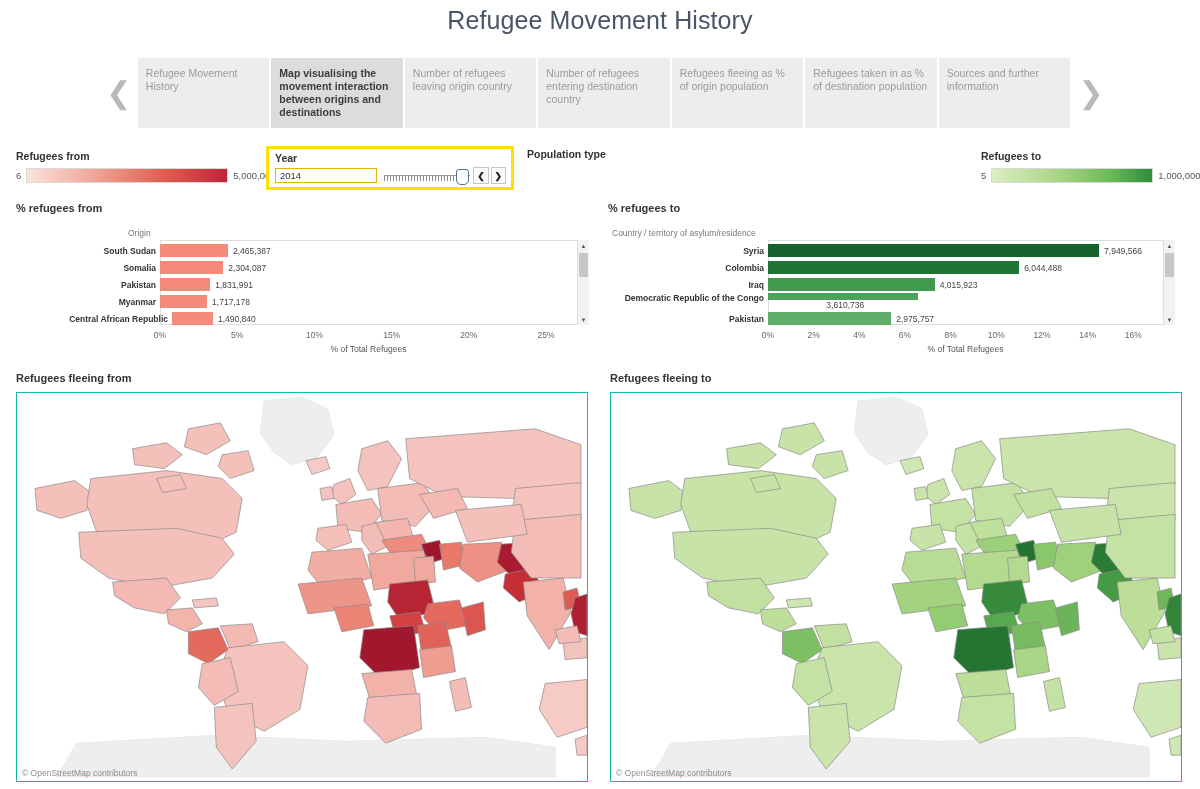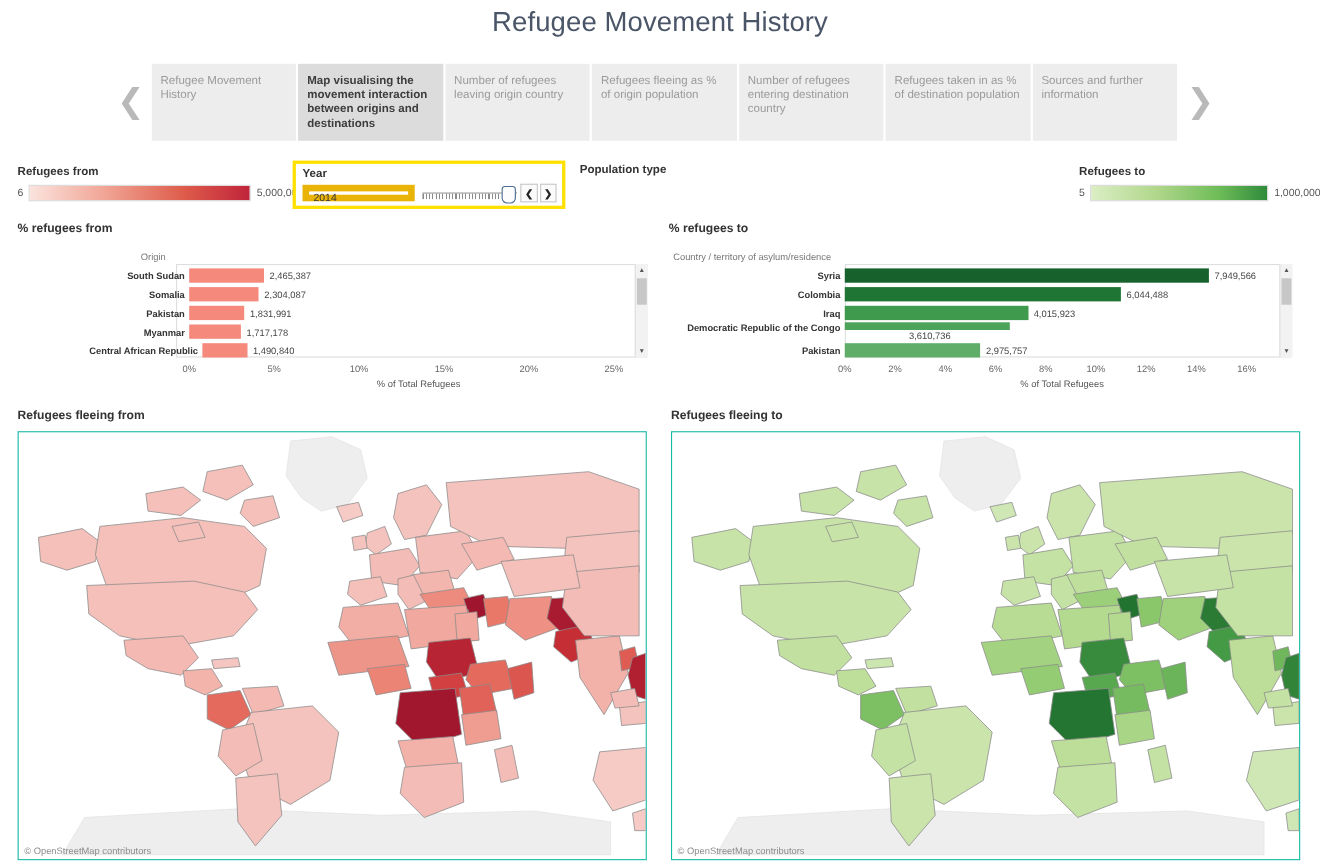--- a/index.html
+++ b/index.html
@@ -104,21 +104,21 @@
     top: 146px; left: 266px;
     width: 248px; height: 44px;
     border: 3px solid #ffe000;
     box-sizing: border-box;
     background: #fff;
     padding: 3px 5px 0 6px;
   }
   .year-row { display: flex; align-items: center; margin-top: 3px; }
   .year-box {
     width: 107px; height: 15px;
-    border: 6px solid #eab308;
+    border: 1px solid #eab308;
     background: #fff;
     font-size: 9.5px;
     color: #333;
     padding: 1px 0 0 4px;
     box-sizing: border-box;
   }
   .slider-wrap {
     position: relative;
     width: 92px; height: 15px;
     margin-left: 7px;
@@ -268,22 +268,22 @@
 
 <div id="page">
 
   <div class="dash-title">Refugee Movement History</div>
 
   <div class="tabstrip">
     <div class="tab-arrow">❮</div>
     <div class="tab">Refugee Movement History</div>
     <div class="tab active">Map visualising the movement interaction between origins and destinations</div>
     <div class="tab">Number of refugees leaving origin country</div>
+    <div class="tab">Number of refugees entering destination country</div>
     <div class="tab">Refugees fleeing as % of origin population</div>
-    <div class="tab">Number of refugees entering destination country</div>
     <div class="tab">Refugees taken in as % of destination population</div>
     <div class="tab">Sources and further information</div>
     <div class="tab-arrow">❯</div>
   </div>
 
   <div class="filterbar">
 
     <div class="legend-block" style="top:6px; left:16px;">
       <div class="legend-title">Refugees from</div>
       <div class="legend-row">
@@ -317,21 +317,21 @@
   </div>
 
   <div class="pop-filter">
     <div class="pop-label">Population type</div>
   </div>
 
   <div class="panel-title" style="top:202px; left:16px;">% refugees from</div>
   <div class="axis-field" style="top:228px; left:128px;">Origin</div>
   <div class="plot-box" style="top:240px; left:160px; width:428px; height:85px;"></div>
 
-  <div class="chart" id="chart-left" style="top:240px; left:160px; width:428px; height:110px;margin-left:12px;">
+  <div class="chart" id="chart-left" style="top:240px; left:160px; width:428px; height:110px;">
       <div class="bar-row" style="top: 2px; left: 0px;">
         <div class="bar-label" style="width: 150px;">South Sudan</div>
         <div class="bar-rect" style="width: 67.9556px; background: rgb(244, 137, 124);"></div>
         <span class="bar-val">2,465,387</span>
       </div>
       <div class="bar-row" style="top: 19px; left: 0px;">
         <div class="bar-label" style="width: 150px;">Somalia</div>
         <div class="bar-rect" style="width: 63.3222px; background: rgb(244, 137, 124);"></div>
         <span class="bar-val">2,304,087</span>
       </div>

